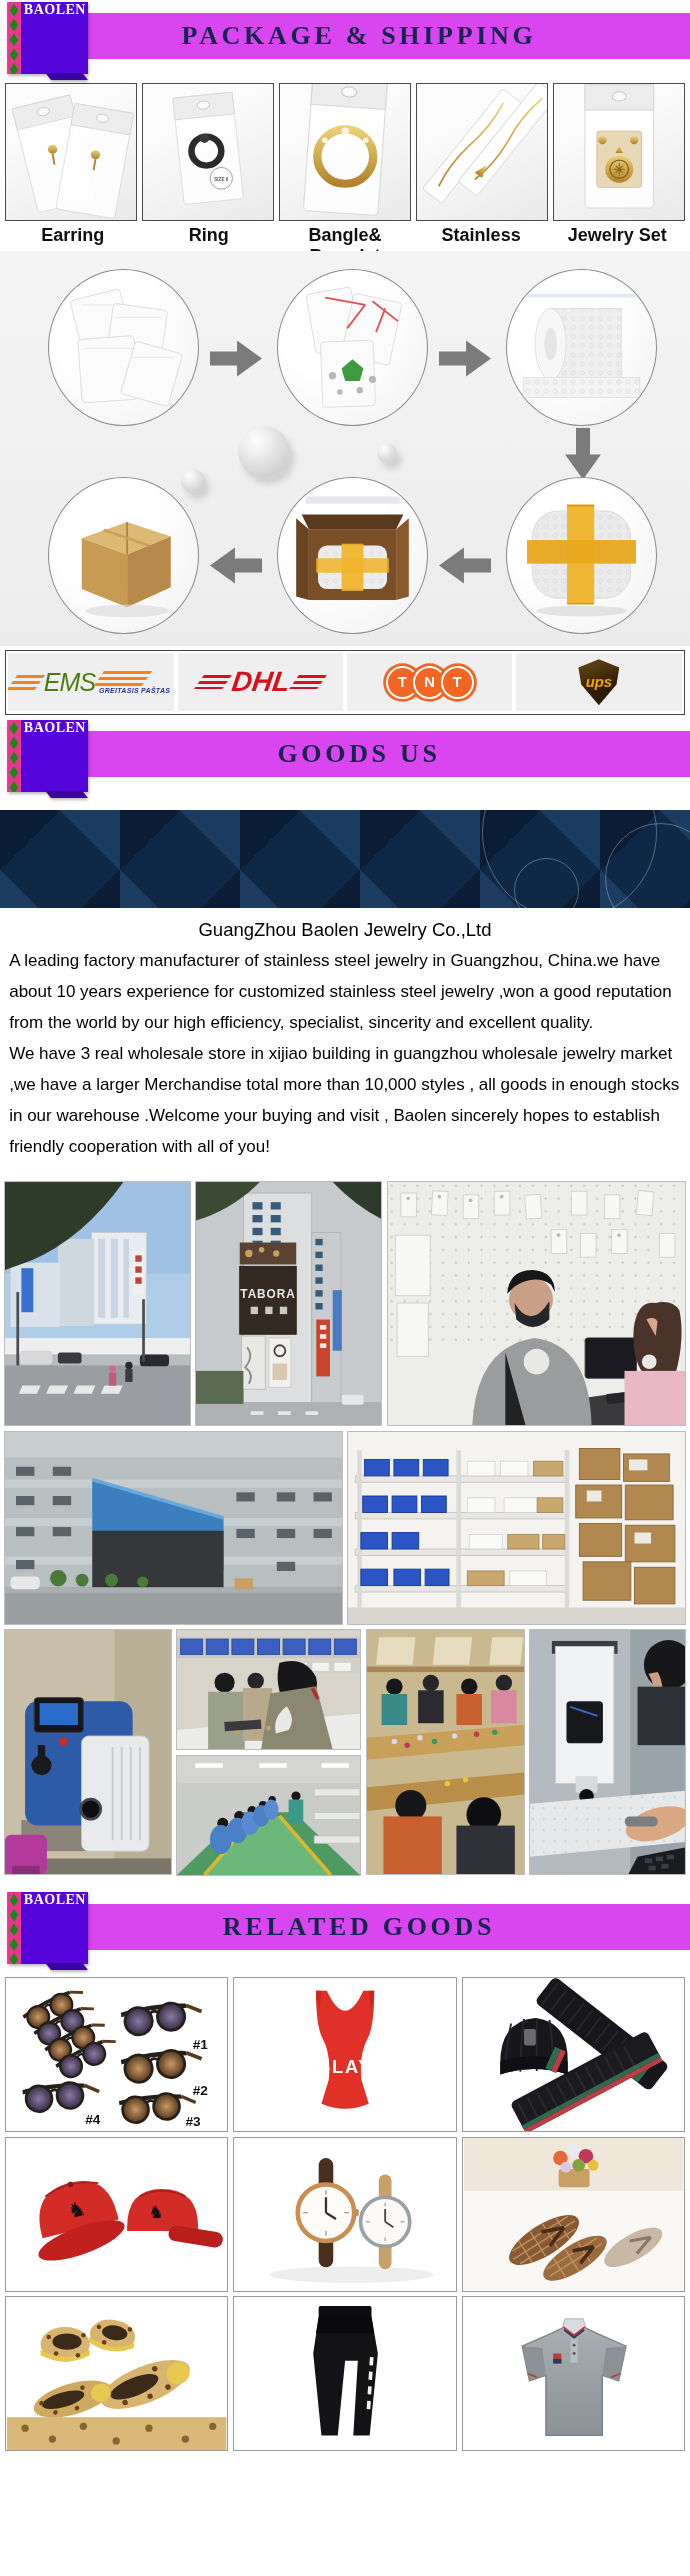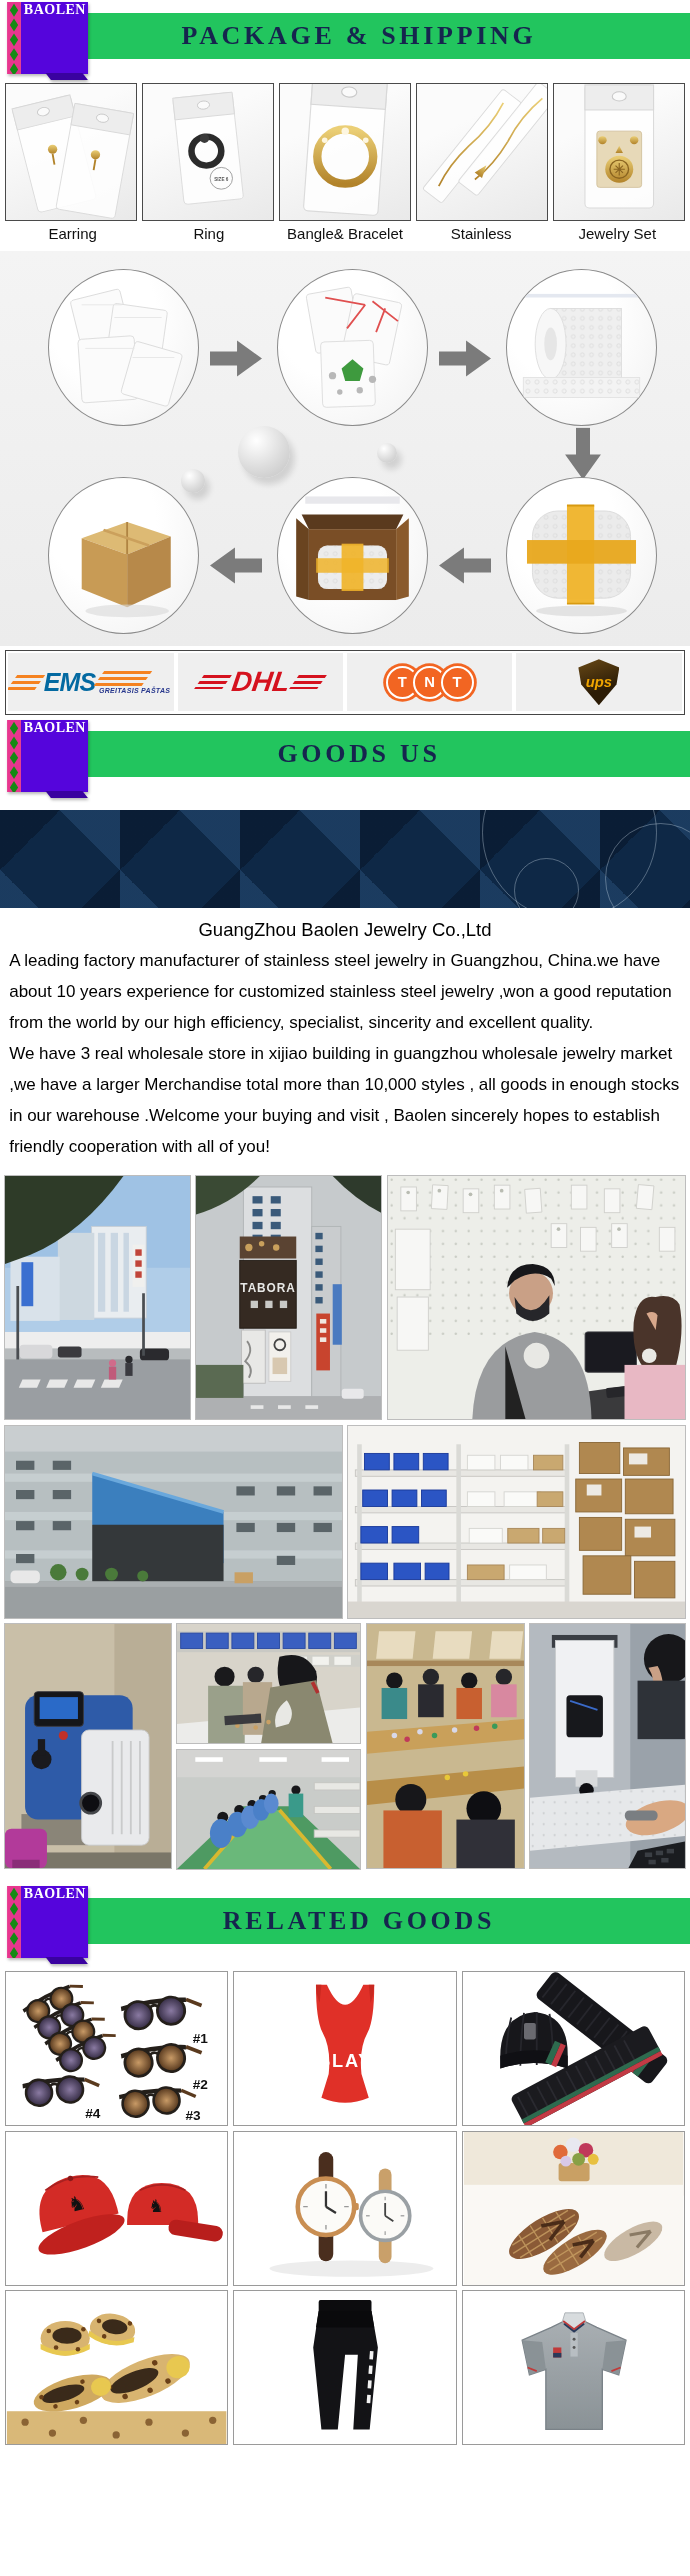--- a/index.html
+++ b/index.html
@@ -2,49 +2,49 @@
 <html style="font-size:14.8px"><head>
 <meta charset="utf-8">
 <style>
   *{margin:0;padding:0;box-sizing:border-box}
   html,body{background:#fff}
   body{font-family:"Liberation Sans",sans-serif;color:#000}
   .page{position:relative;width:690px;height:2576px;margin:0 auto;background:#fff;overflow:hidden}
 
   
   .sec{position:relative;height:79px}
-  .sec .bar{position:absolute;left:28px;right:0;top:13px;height:46px;background:#22c55e;display:flex;align-items:center;justify-content:center}
+  .sec .bar{position:absolute;left:28px;right:0;top:13px;height:46px;background:#d946ef;display:flex;align-items:center;justify-content:center}
   .sec .title{font-family:"Liberation Serif",serif;font-weight:700;font-size:26px;color:#16254E;letter-spacing:3.7px}
   .logo{position:absolute;left:7.4px;top:1.8px;width:81px;height:72px;display:flex;filter:drop-shadow(1.8px 2.8px 1.8px rgba(0,0,0,.28));z-index:2}
   .logo .face{flex:1;background:#5505DC;position:relative;display:flex;align-items:flex-start;justify-content:center}
   .logo .face:after{content:"";position:absolute;right:3.7px;bottom:-5.5px;width:37px;height:6.5px;background:#3A02A0;transform:skewX(38deg)}
   .logo-txt{color:#fff;font-family:"Liberation Serif",serif;font-weight:700;font-size:14px;letter-spacing:0.5px}
 
   
   .pack-row{display:flex;gap:4.6px;padding:0 4.6px;margin-top:3.7px}
   .pack-box{flex:1;height:138px;border:1.8px solid #4A4A4A;background:linear-gradient(155deg,#FBFBFB 30%,#E9E9E9);overflow:hidden}
   .pack-box svg{display:block;width:100%;height:100%}
   .pack-labels{display:flex;padding:0 4.6px;margin-top:4.6px;height:22px}
-  .pack-label{flex:1;text-align:center;font-weight:400;font-size:15px;color:#101010}
+  .pack-label{flex:1;text-align:center;font-weight:700;font-size:18px;color:#101010}
 
   
   .flow{position:relative;height:395px;margin-top:3.7px;background:linear-gradient(180deg,#F4F4F4,#ECECEC)}
   .oval{position:absolute;width:151px;height:157px;border:1.8px solid #8A8A8A;border-radius:50%;background:radial-gradient(ellipse at 35% 28%,#FFF 40%,#F0F0F0);overflow:hidden}
   .oval svg{display:block;width:100%;height:100%}
   .arrow{position:absolute;width:52px;height:39px;background:#7B7B7B;clip-path:polygon(0 32%,52% 32%,52% 4%,100% 50%,52% 96%,52% 68%,0 68%)}
   .arrow.left{transform:scaleX(-1)}
   .arrow.down{transform:rotate(90deg)}
   .sphere{position:absolute;border-radius:50%;background:radial-gradient(circle at 35% 28%,#FFF,#DCDCDC 55%,#C2C2C2);box-shadow:4.6px 6.5px 6.5px rgba(0,0,0,.13)}
 
   
   .carriers{margin:3.7px 4.6px 0;height:65px;border:1.8px solid #454545;background:#FFF;display:flex;gap:3.7px;padding:2.8px}
   .carrier{flex:1;background:#EFEFEF;display:flex;align-items:center;justify-content:center;overflow:hidden}
   .ems-wrap{display:flex;align-items:center;gap:3.7px}
   .ems-stripes{width:28px;height:14.8px;background:repeating-linear-gradient(180deg,#F58220 0 2.8px,transparent 2.8px 6px);transform:skewX(-35deg)}
-  .ems-name{font-style:italic;font-weight:700;font-size:25px;color:#0369a1;letter-spacing:-0.9px}
+  .ems-name{font-style:italic;font-weight:400;font-size:25px;color:#4d7c0f;letter-spacing:-0.9px}
   .ems-col{display:flex;flex-direction:column;align-items:flex-start;gap:0.9px}
   .ems-stripes.r{width:48px}
   .ems-sub{font-size:7px;font-weight:700;font-style:italic;color:#26368C;letter-spacing:0.3px}
   .dhl-wrap{display:flex;align-items:center;gap:4.6px}
   .dhl-lines{width:28px;height:14px;background:repeating-linear-gradient(180deg,#D5121E 0 2.8px,transparent 2.8px 6px);transform:skewX(-35deg)}
   .dhl-name{font-style:italic;font-weight:900;font-size:28px;color:#D5121E;letter-spacing:0;transform:skewX(-8deg)}
   .tnt-wrap{display:flex}
   .tnt-circle{width:33px;height:33px;margin:0 -2.8px;border-radius:50%;background:#F26522;border:2.8px solid #FFF;box-shadow:0 0 0 2.8px #F26522;display:flex;align-items:center;justify-content:center;color:#FFF;font-weight:900;font-size:14.8px}
   .ups-shield{width:41px;height:46px;clip-path:polygon(50% 0%,100% 18%,93% 55%,50% 100%,7% 55%,0% 18%);background:linear-gradient(160deg,#6A4A16,#2C1C06 65%);display:flex;align-items:center;justify-content:center}
   .ups-name{color:#F0A500;font-style:italic;font-weight:900;font-size:14.8px}
@@ -57,21 +57,21 @@
     background-size:120px 120px;display:flex;align-items:center;justify-content:center}
   .banner .ring{position:absolute;border:1.8px solid rgba(215,228,240,.35);border-radius:50%}
   .banner-title{font-family:"Liberation Serif",serif;font-weight:700;font-size:50px;letter-spacing:1.8px;
     background:linear-gradient(180deg,#F8EFDC 18%,#EFC08A 55%,#DD7E34 85%);-webkit-background-clip:text;background-clip:text;color:transparent}
 
   
   .company{margin-top:11px;text-align:center;font-size:18.5px;color:#000}
   .about-text{padding:3.7px 9.2px 0;font-size:17px;line-height:31px;color:#000}
 
   
-  .photos{padding:0 3.7px;margin-top:13px}
+  .photos{padding:0 3.7px;margin-top:19px}
   .ph-row{display:flex;gap:4.6px;margin-bottom:4.6px}
   .ph{border:0.9px solid #BDBDBD;background:#EEE;overflow:hidden}
   .ph svg{display:block;width:100%;height:100%}
   .ph-col{display:flex;flex-direction:column;gap:4.6px}
 
   
   .goods{padding:0 4.6px;margin-top:7.4px}
   .goods-row{display:flex;gap:5.5px;margin-bottom:4.6px}
   .good{flex:1;height:155px;border:0.9px solid #9A9A9A;background:#FFF;overflow:hidden;cursor:pointer}
   .good svg{display:block;width:100%;height:100%}

